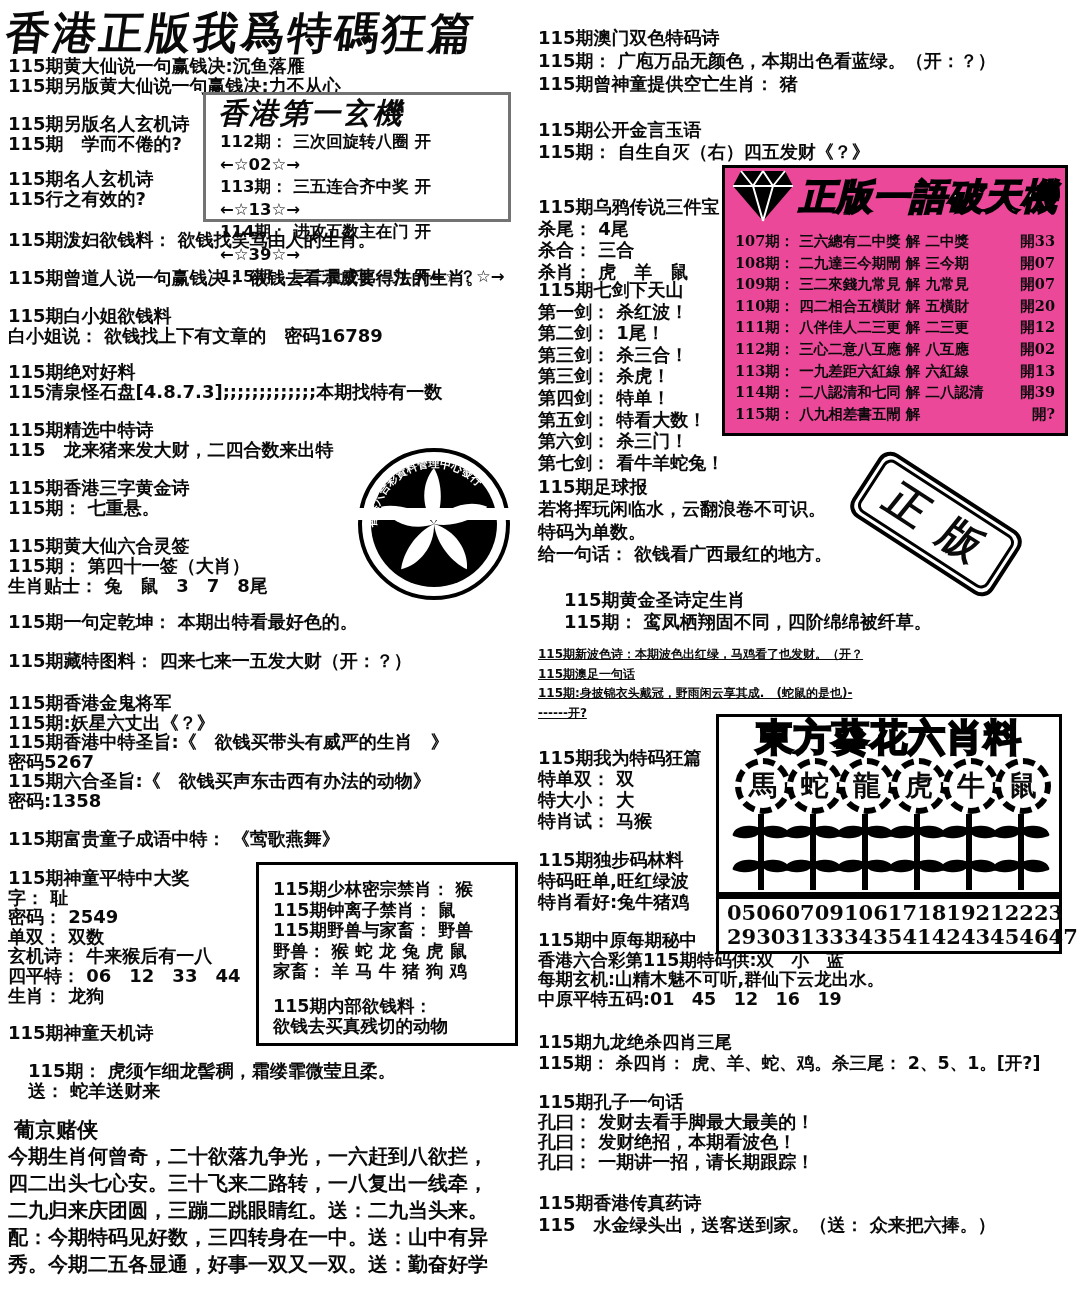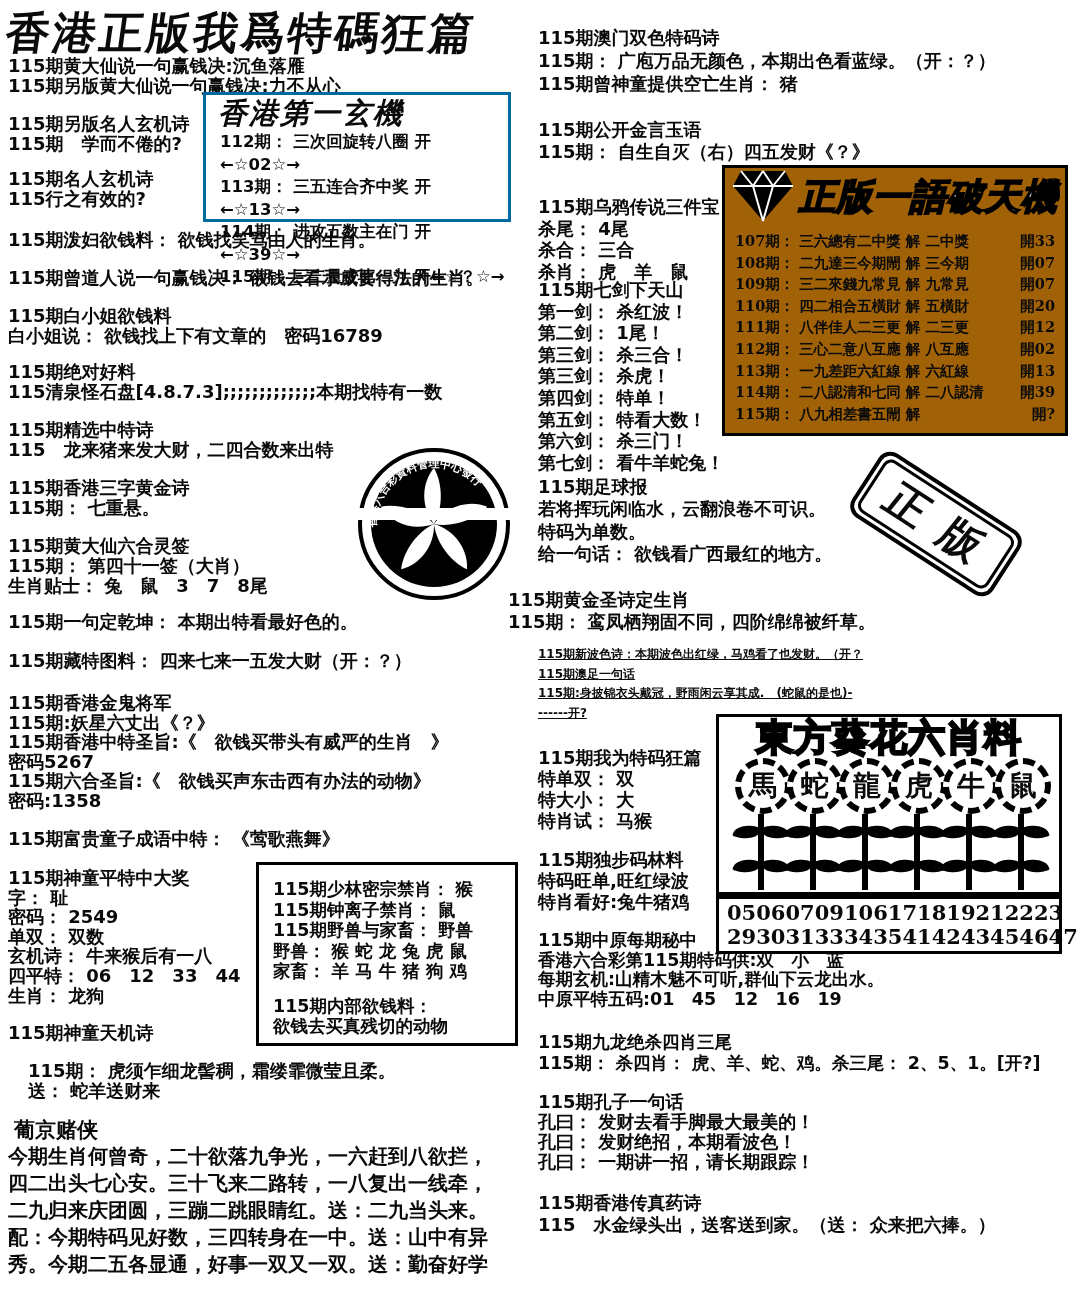--- a/index.html
+++ b/index.html
@@ -3,25 +3,25 @@
 <meta charset="utf-8">
 <style>
   html,body{margin:0;padding:0;background:#e8e8e8;}
   .page{position:relative;width:1080px;height:1303px;background:#ffffff;overflow:hidden;
         font-family:"DejaVu Sans","Liberation Sans",sans-serif;color:#0a0a0a;font-weight:bold;}
   .blk{position:absolute;white-space:pre-wrap;font-size:18px;line-height:20px;}
   .ln{white-space:pre-wrap;}
   .main-title{position:absolute;left:6px;top:10px;font-size:44px;line-height:46px;font-weight:900;
               letter-spacing:3px;transform:skewX(-8deg);}
   
-  .box-xuanji{position:absolute;left:203px;top:92px;width:302px;height:124px;border:3px solid #0369a1;background:#fff;}
+  .box-xuanji{position:absolute;left:203px;top:92px;width:302px;height:124px;border:3px solid #737373;background:#fff;}
   .bx-title{font-size:29px;line-height:32px;font-weight:900;font-style:italic;padding:2px 0 0 12px;letter-spacing:2px;}
   .bx-rows{padding:2px 0 0 14px;font-size:16.5px;line-height:22.5px;}
   
-  .box-tianji{position:absolute;left:722px;top:165px;width:340px;height:265px;border:3px solid #000;background:#a16207;}
+  .box-tianji{position:absolute;left:722px;top:165px;width:340px;height:265px;border:3px solid #000;background:#ec4899;}
   .bt-head{display:flex;align-items:center;height:58px;}
   .bt-title{font-size:36px;font-weight:900;font-style:italic;color:#fff;-webkit-text-stroke:2px #000;
             letter-spacing:1px;white-space:nowrap;}
   .bt-rows{padding:4px 10px 0 10px;}
   .trow{display:flex;justify-content:space-between;font-size:14.5px;line-height:21.6px;font-family:"DejaVu Serif","Liberation Serif",serif;}
   
   .box-shaolin{position:absolute;left:256px;top:862px;width:262px;height:184px;border:3px solid #000;background:#fff;padding:14px 0 0 14px;box-sizing:border-box;}
   .bs-l{font-size:17.5px;line-height:20.5px;}
   .bs-gap{height:14px;}
   
@@ -147,21 +147,21 @@
           <span>開?</span>
         </div>
       </div>
   </div>
 
   <div class="blk rcol" style="left:538px;top:26px;line-height:23px;"><div class="ln">115期澳门双色特码诗</div><div class="ln">115期： 广庖万品无颜色，本期出色看蓝绿。（开：？）</div><div class="ln">115期曾神童提供空亡生肖： 猪</div></div>
   <div class="blk rcol" style="left:538px;top:119px;line-height:22px;"><div class="ln">115期公开金言玉语</div><div class="ln">115期： 自生自灭（右）四五发财《？》</div></div>
   <div class="blk rcol" style="left:538px;top:196px;line-height:21.5px;width:184px;"><div class="ln">115期乌鸦传说三件宝</div><div class="ln">杀尾： 4尾</div><div class="ln">杀合： 三合</div><div class="ln">杀肖： 虎　羊　鼠</div></div>
   <div class="blk rcol" style="left:538px;top:279px;line-height:21.6px;"><div class="ln">115期七剑下天山</div><div class="ln">第一剑： 杀红波！</div><div class="ln">第二剑： 1尾！</div><div class="ln">第三剑： 杀三合！</div><div class="ln">第三剑： 杀虎！</div><div class="ln">第四剑： 特单！</div><div class="ln">第五剑： 特看大数！</div><div class="ln">第六剑： 杀三门！</div><div class="ln">第七剑： 看牛羊蛇兔！</div></div>
   <div class="blk rcol" style="left:538px;top:476px;line-height:22.4px;"><div class="ln">115期足球报</div><div class="ln">若将挥玩闲临水，云翻浪卷不可识。</div><div class="ln">特码为单数。</div><div class="ln">给一句话： 欲钱看广西最红的地方。</div></div>
-  <div class="blk rcol" style="left:508px;top:589px;line-height:22px;"><div class="ln">115期黄金圣诗定生肖</div><div class="ln">115期： 鸾凤栖翔固不同，四阶绵绵被纤草。</div></div>
+  <div class="blk rcol" style="left:564px;top:589px;line-height:22px;"><div class="ln">115期黄金圣诗定生肖</div><div class="ln">115期： 鸾凤栖翔固不同，四阶绵绵被纤草。</div></div>
   <div class="blk rcol" style="left:538px;top:645px;line-height:19.6px;font-size:12px;text-decoration:underline;"><div class="ln">115期新波色诗：本期波色出红绿，马鸡看了也发财。（开？</div><div class="ln">115期澳足一句话</div><div class="ln">115期:身披锦衣头戴冠，野雨闲云享其成.　(蛇鼠的是也)-</div><div class="ln">------开?</div></div>
   <div class="blk rcol" style="left:538px;top:747px;line-height:21px;"><div class="ln">115期我为特码狂篇</div><div class="ln">特单双： 双</div><div class="ln">特大小： 大</div><div class="ln">特肖试： 马猴</div></div>
   <div class="blk rcol" style="left:538px;top:849px;line-height:21px;"><div class="ln">115期独步码林料</div><div class="ln">特码旺单,旺红绿波</div><div class="ln">特肖看好:兔牛猪鸡</div></div>
   <div class="blk rcol" style="left:538px;top:931px;line-height:19.6px;font-size:17.5px;"><div class="ln">115期中原每期秘中</div><div class="ln">香港六合彩第115期特码供:双　小　蓝</div><div class="ln">每期玄机:山精木魅不可听,群仙下云龙出水。</div><div class="ln">中原平特五码:01　45　12　16　19</div></div>
   <div class="blk rcol" style="left:538px;top:1032px;line-height:21px;font-size:17.5px;"><div class="ln">115期九龙绝杀四肖三尾</div><div class="ln">115期： 杀四肖： 虎、羊、蛇、鸡。杀三尾： 2、5、1。[开?]</div></div>
   <div class="blk rcol" style="left:538px;top:1092px;line-height:20px;"><div class="ln">115期孔子一句话</div><div class="ln">孔曰： 发财去看手脚最大最美的！</div><div class="ln">孔曰： 发财绝招，本期看波色！</div><div class="ln">孔曰： 一期讲一招，请长期跟踪！</div></div>
   <div class="blk rcol" style="left:538px;top:1192px;line-height:22px;"><div class="ln">115期香港传真药诗</div><div class="ln">115　水金绿头出，送客送到家。（送： 众来把六捧。）</div></div>
 
   <div class="box-shaolin">
     <div class="bs-l">

